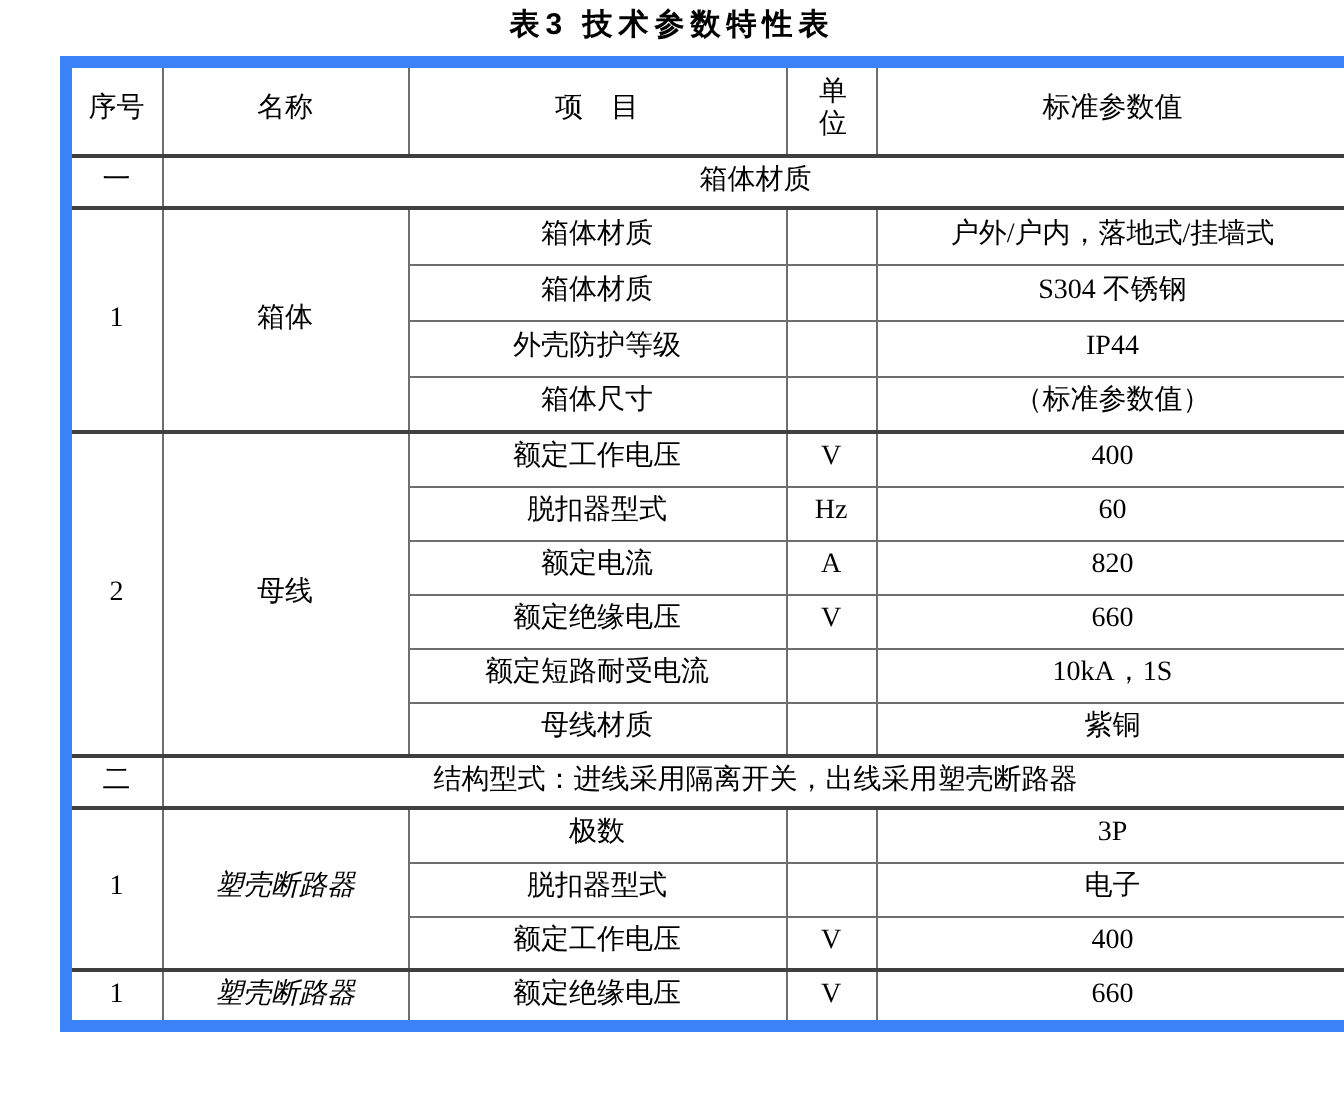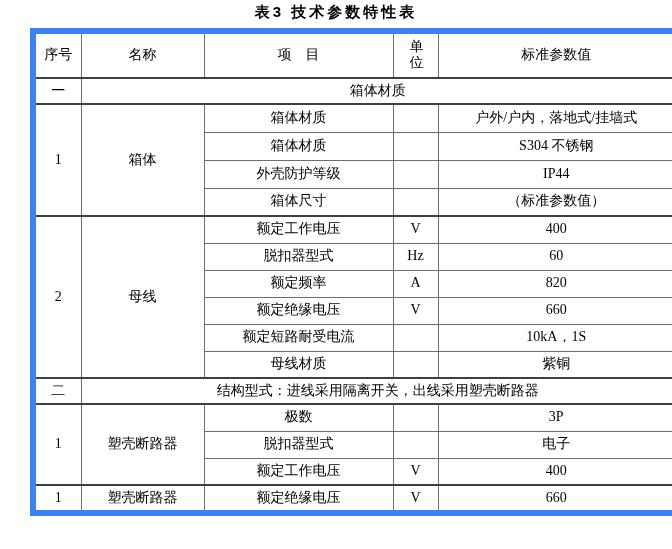--- a/index.html
+++ b/index.html
@@ -36,21 +36,21 @@
     overflow:hidden;
     white-space:nowrap;
     line-height:1.2;
   }
   tr.header-row th{border-bottom:2px solid #3f3f3f;height:43px;}
   tr.thick-top td{border-top:2px solid #3f3f3f;}
   tr.section-row{height:26px;}
   tr.data-row{height:27px;}
   tr.data-row-tall{height:28px;}
   .unit-wrap{display:inline-block;width:1.15em;line-height:1.15;white-space:normal;text-align:right;}
-  td.name-left{text-align:left;padding-left:5px;}
+  td.name-left{text-align:left;padding-left:5px;font-style:italic;}
 </style>
 </head>
 <body>
 
 <div class="page">
   <div class="title">表3  技术参数特性表</div>
 
   <table class="spec">
     <colgroup>
       <col style="width:48px">
@@ -103,21 +103,21 @@
       <td>额定工作电压</td>
       <td>V</td>
       <td>400</td>
     </tr>
     <tr class="data-row">
       <td>脱扣器型式</td>
       <td>Hz</td>
       <td>60</td>
     </tr>
     <tr class="data-row">
-      <td>额定频率</td>
+      <td>额定电流</td>
       <td>A</td>
       <td>820</td>
     </tr>
     <tr class="data-row">
       <td>额定绝缘电压</td>
       <td>V</td>
       <td>660</td>
     </tr>
     <tr class="data-row">
       <td>额定短路耐受电流</td>

